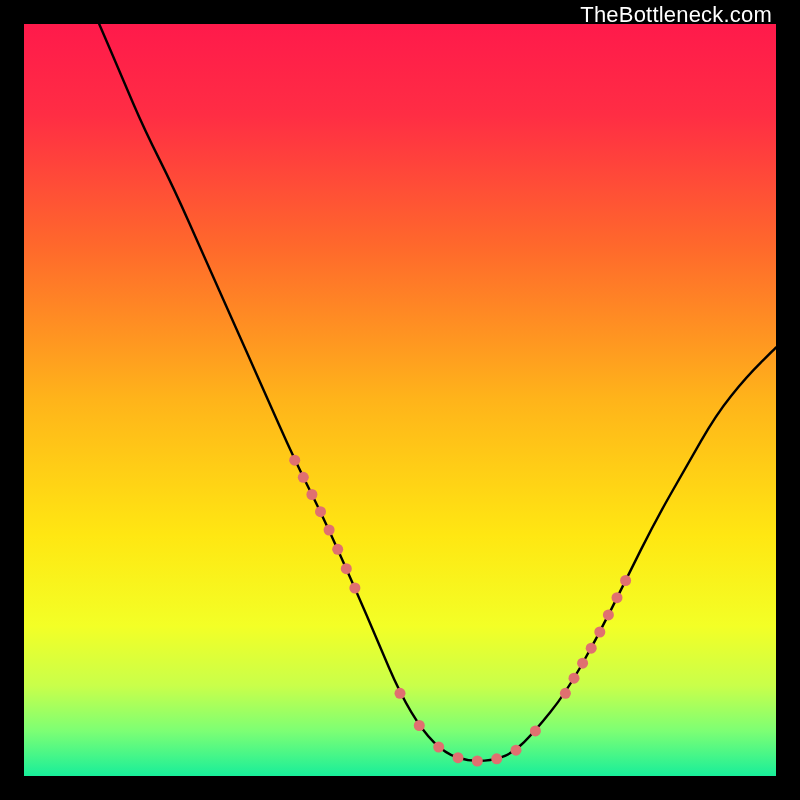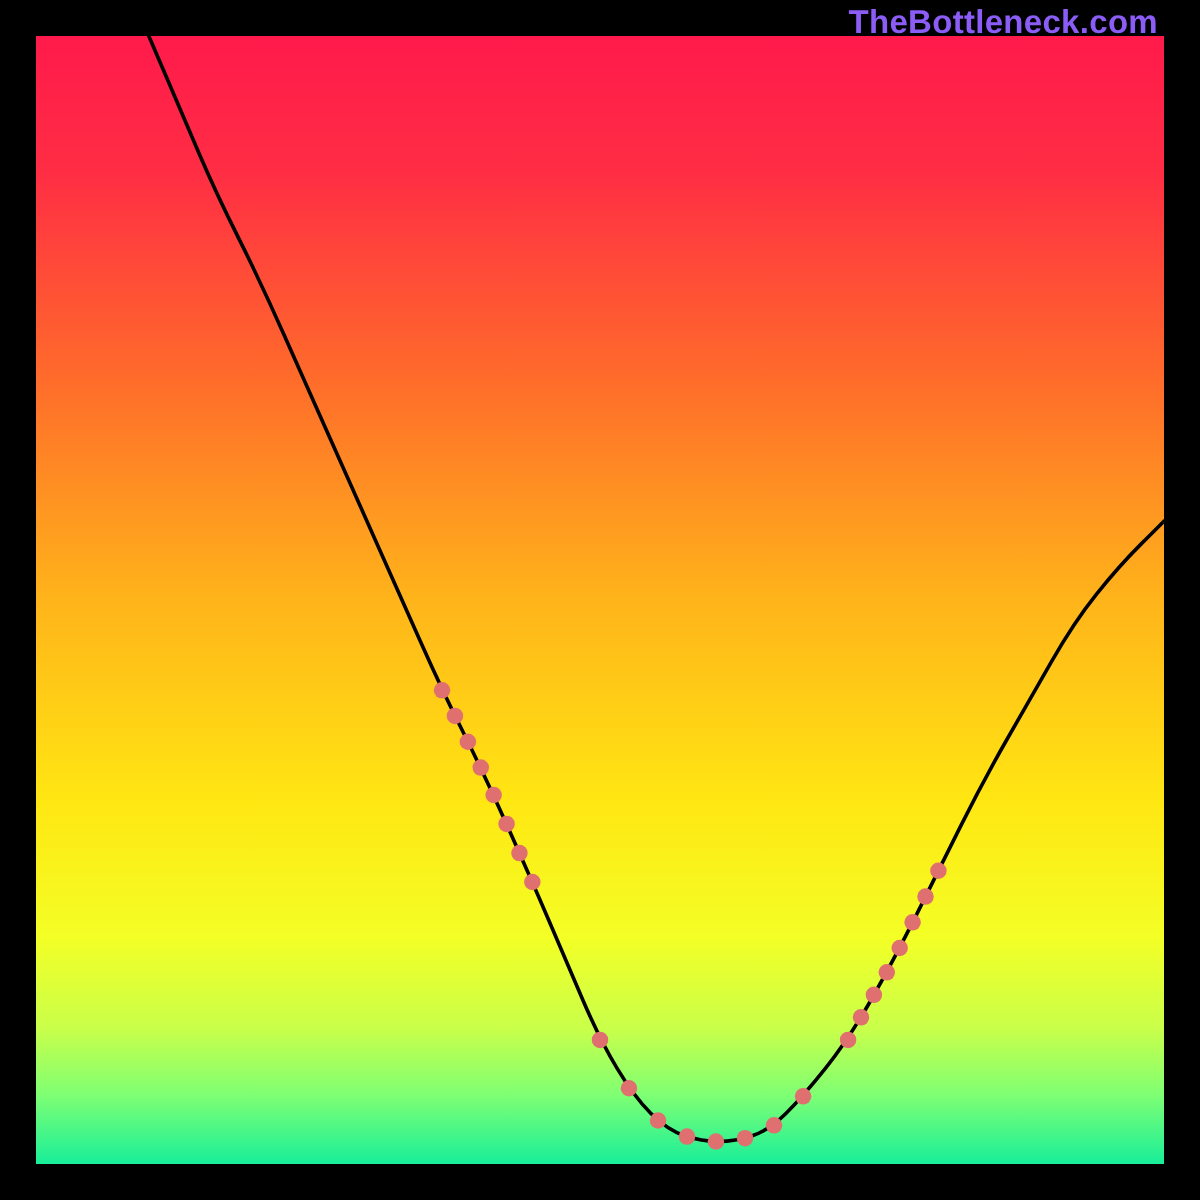--- a/index.html
+++ b/index.html
@@ -31,23 +31,23 @@
     left: 0;
     top: 0;
     width: 752px;
     height: 752px;
     pointer-events: none;
   }
   .watermark {
     position: absolute;
     top: 2px;
     right: 28px;
-    color: #8b5cf6;
+    color: #ffffff;
     font-size: 22px;
-    font-weight: 700;
+    font-weight: 400;
     letter-spacing: 0.2px;
     pointer-events: none;
   }
 </style>
 </head>
 <body>
 
 <div class="frame">
   <svg class="gradient" viewBox="0 0 752 752" preserveAspectRatio="none">
     <defs>

